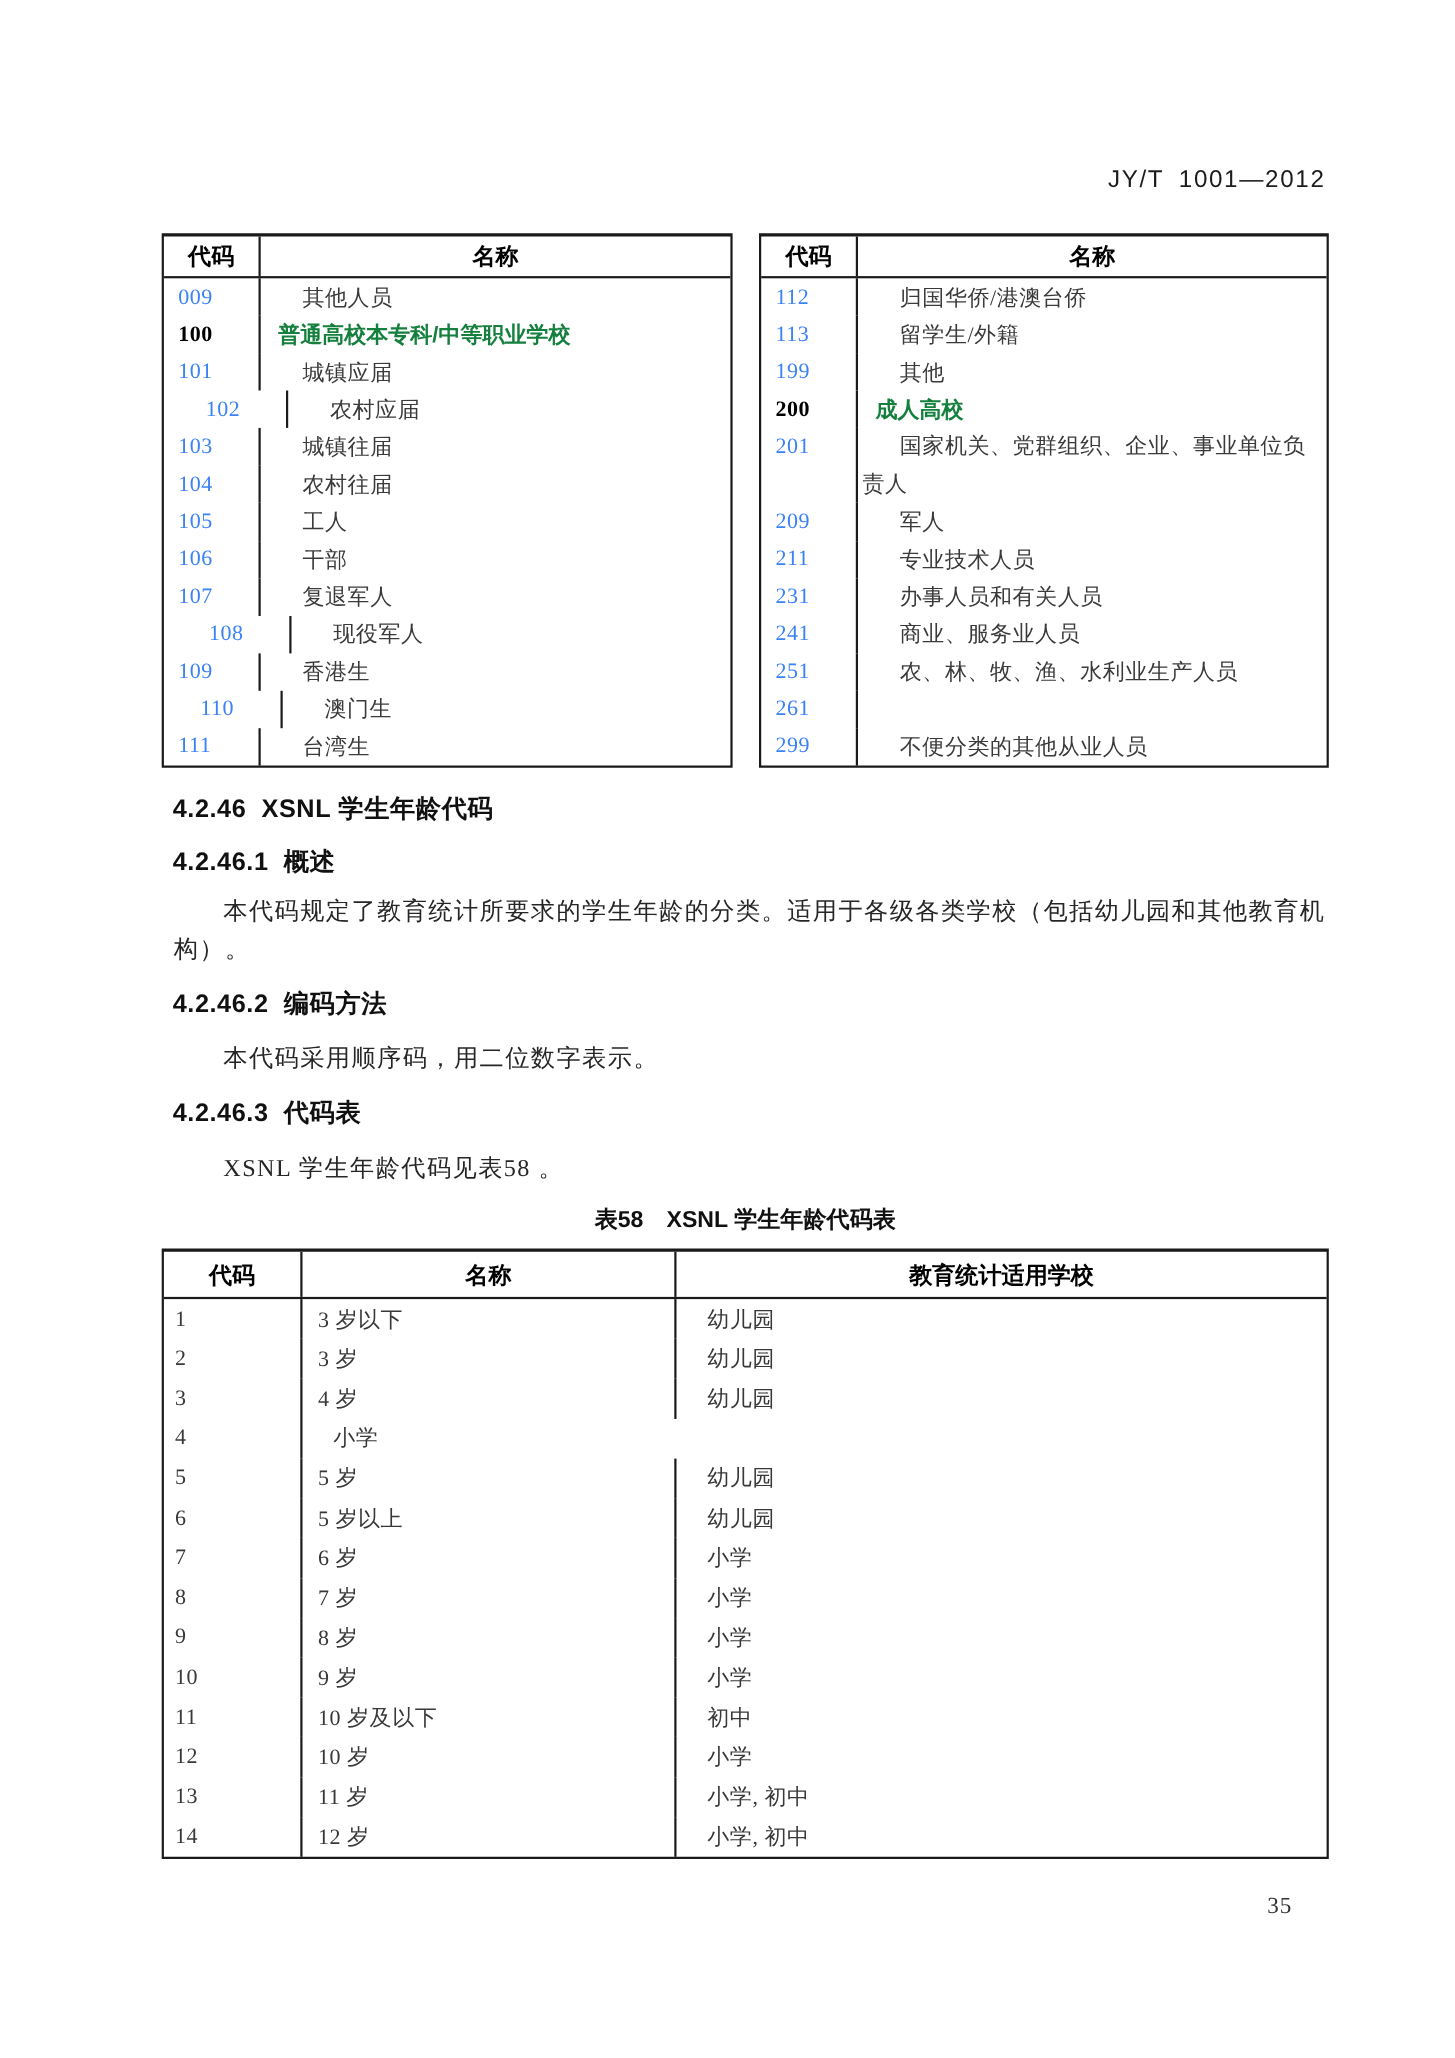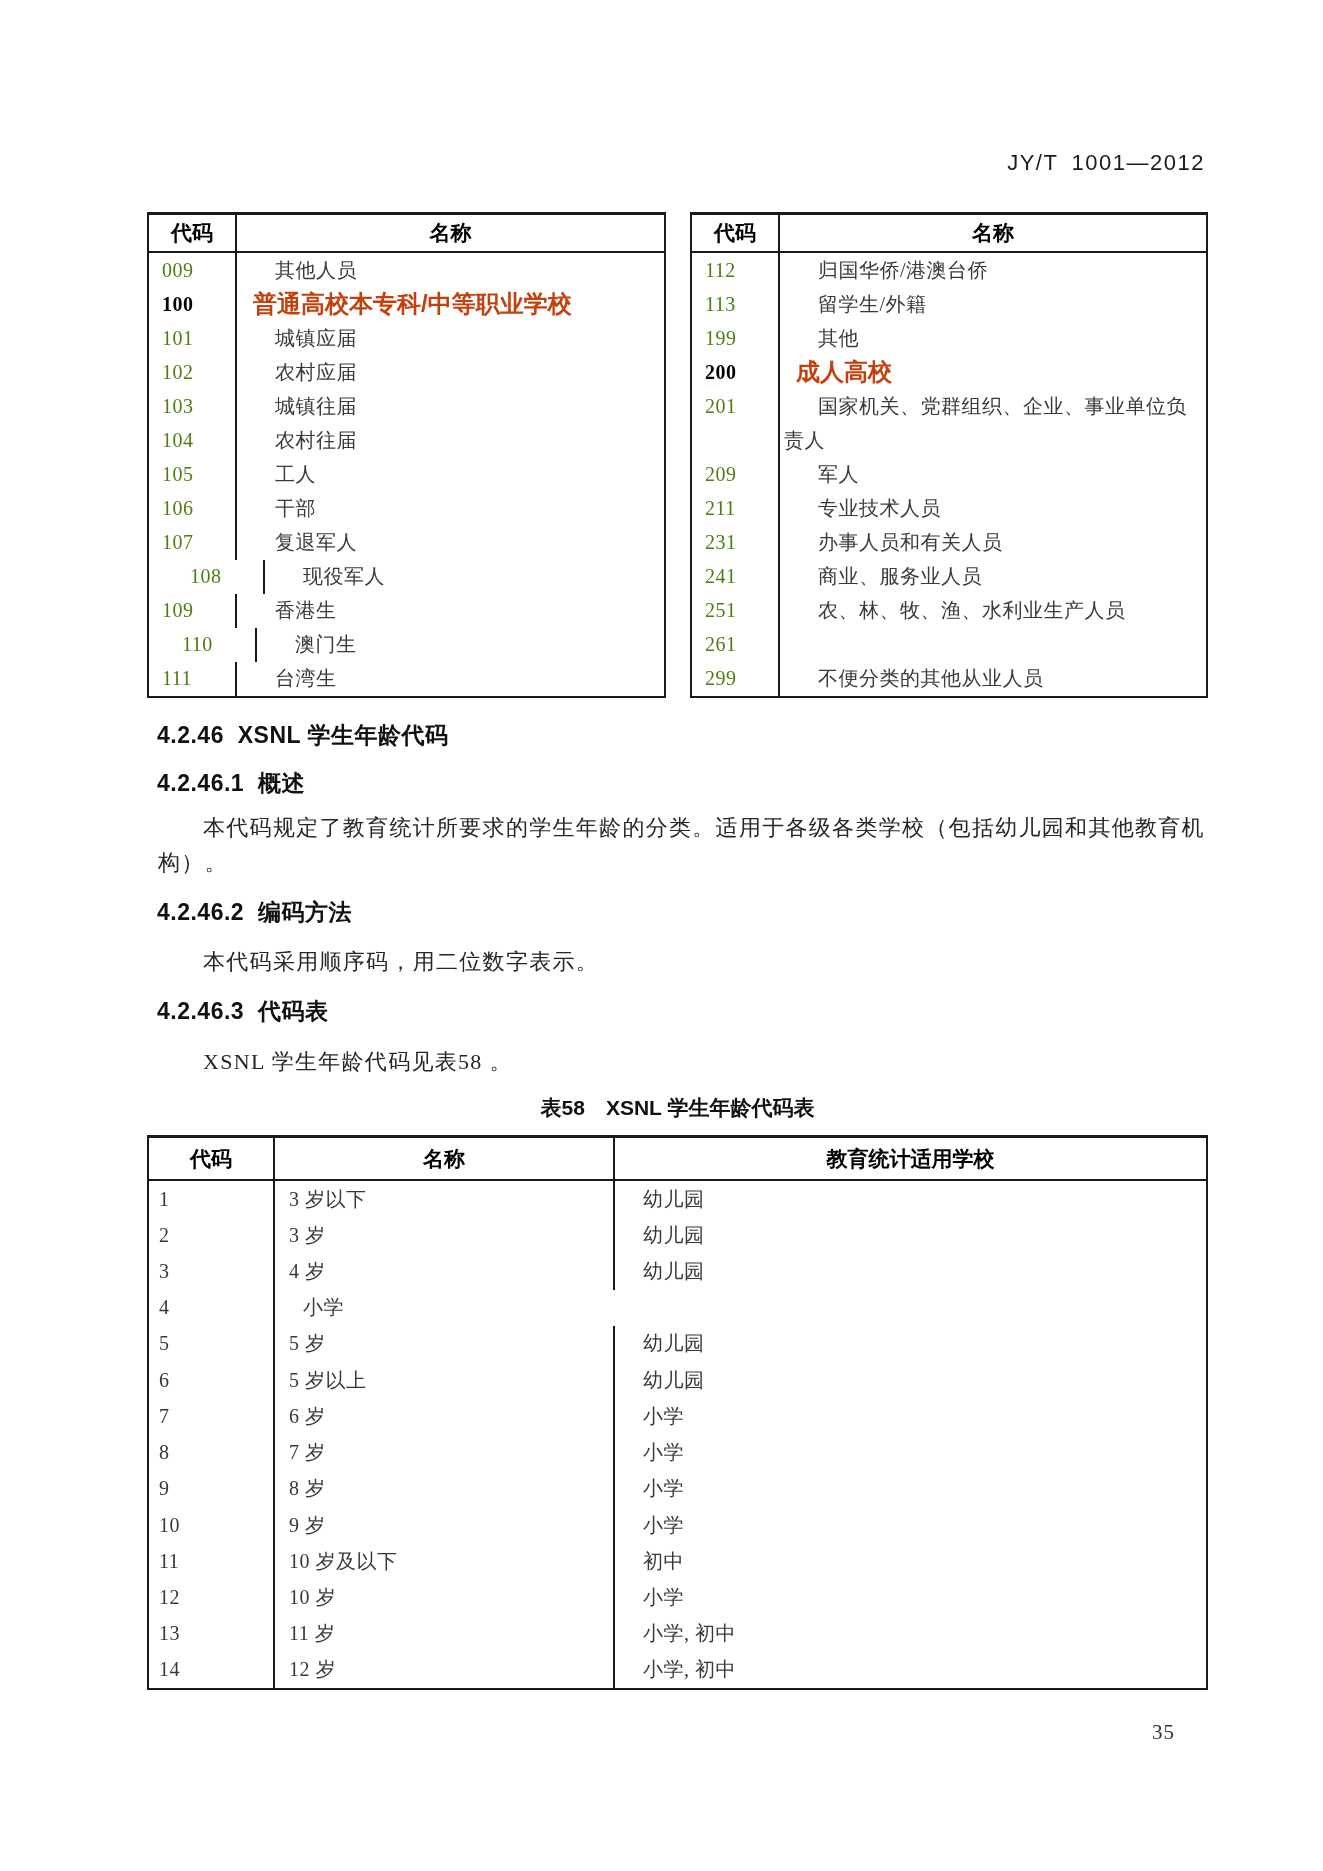--- a/index.html
+++ b/index.html
@@ -32,30 +32,30 @@
   .t-hdr .hc1 {
     width:88px; flex:none; border-right:2px solid #1a1a1a;
     display:flex; align-items:center; justify-content:center; box-sizing:border-box;
   }
   .t-hdr .hc2 { flex:1; display:flex; align-items:center; justify-content:center; }
   .t-body { flex:1; display:flex; flex-direction:column; }
   .trow { display:flex; }
   .trow .rc1 {
     width:88px; flex:none; border-right:2px solid #1a1a1a;
     display:flex; align-items:center; padding-left:13px; box-sizing:border-box;
-    font-size:20px; color:#4d7c0f; letter-spacing:0.5px;
+    font-size:20px; color:#3b82f6; letter-spacing:0.5px;
   }
   .trow .rc2 { flex:1; display:flex; align-items:center; padding-left:4px; box-sizing:border-box; }
   .trow .rc2 .txt {
     font-size:20px; color:#3a3a3a; letter-spacing:0.5px;
     text-indent:34px; width:100%;
   }
   .trow.bold .rc1 { font-weight:bold; color:#000; }
-  .trow.bold .rc2 .txt { font-weight:bold; color:#c2410c; text-indent:12px;
-    font-family:"Liberation Sans","DejaVu Sans",sans-serif; font-size:24px; letter-spacing:0; }
+  .trow.bold .rc2 .txt { font-weight:bold; color:#15803d; text-indent:12px;
+    font-family:"Liberation Sans","DejaVu Sans",sans-serif; font-size:20px; letter-spacing:0; }
   .trow.multi .rc1 { align-items:flex-start; line-height:34px; }
   .trow.multi .rc2 { align-items:flex-start; }
   .trow.multi .rc2 .txt { line-height:34px; }
   
   .hd {
     position:absolute; left:157px;
     font-family:"Liberation Sans","DejaVu Sans",sans-serif;
     font-weight:bold; font-size:23px; color:#111;
     white-space:pre-wrap; letter-spacing:0.5px;
   }
@@ -121,21 +121,21 @@
           <div class="rc2">
             <div class="txt">普通高校本专科/中等职业学校</div>
           </div>
         </div>
         <div class="trow" style="flex: 1 1 0%;">
           <div class="rc1">101</div>
           <div class="rc2">
             <div class="txt">城镇应届</div>
           </div>
         </div>
-        <div class="trow" style="flex: 1 1 0%;">
+        <div class="trow" style="flex: 1 1 0%; padding-left: 25px;">
           <div class="rc1">102</div>
           <div class="rc2">
             <div class="txt">农村应届</div>
           </div>
         </div>
         <div class="trow" style="flex: 1 1 0%;">
           <div class="rc1">103</div>
           <div class="rc2">
             <div class="txt">城镇往届</div>
           </div>

